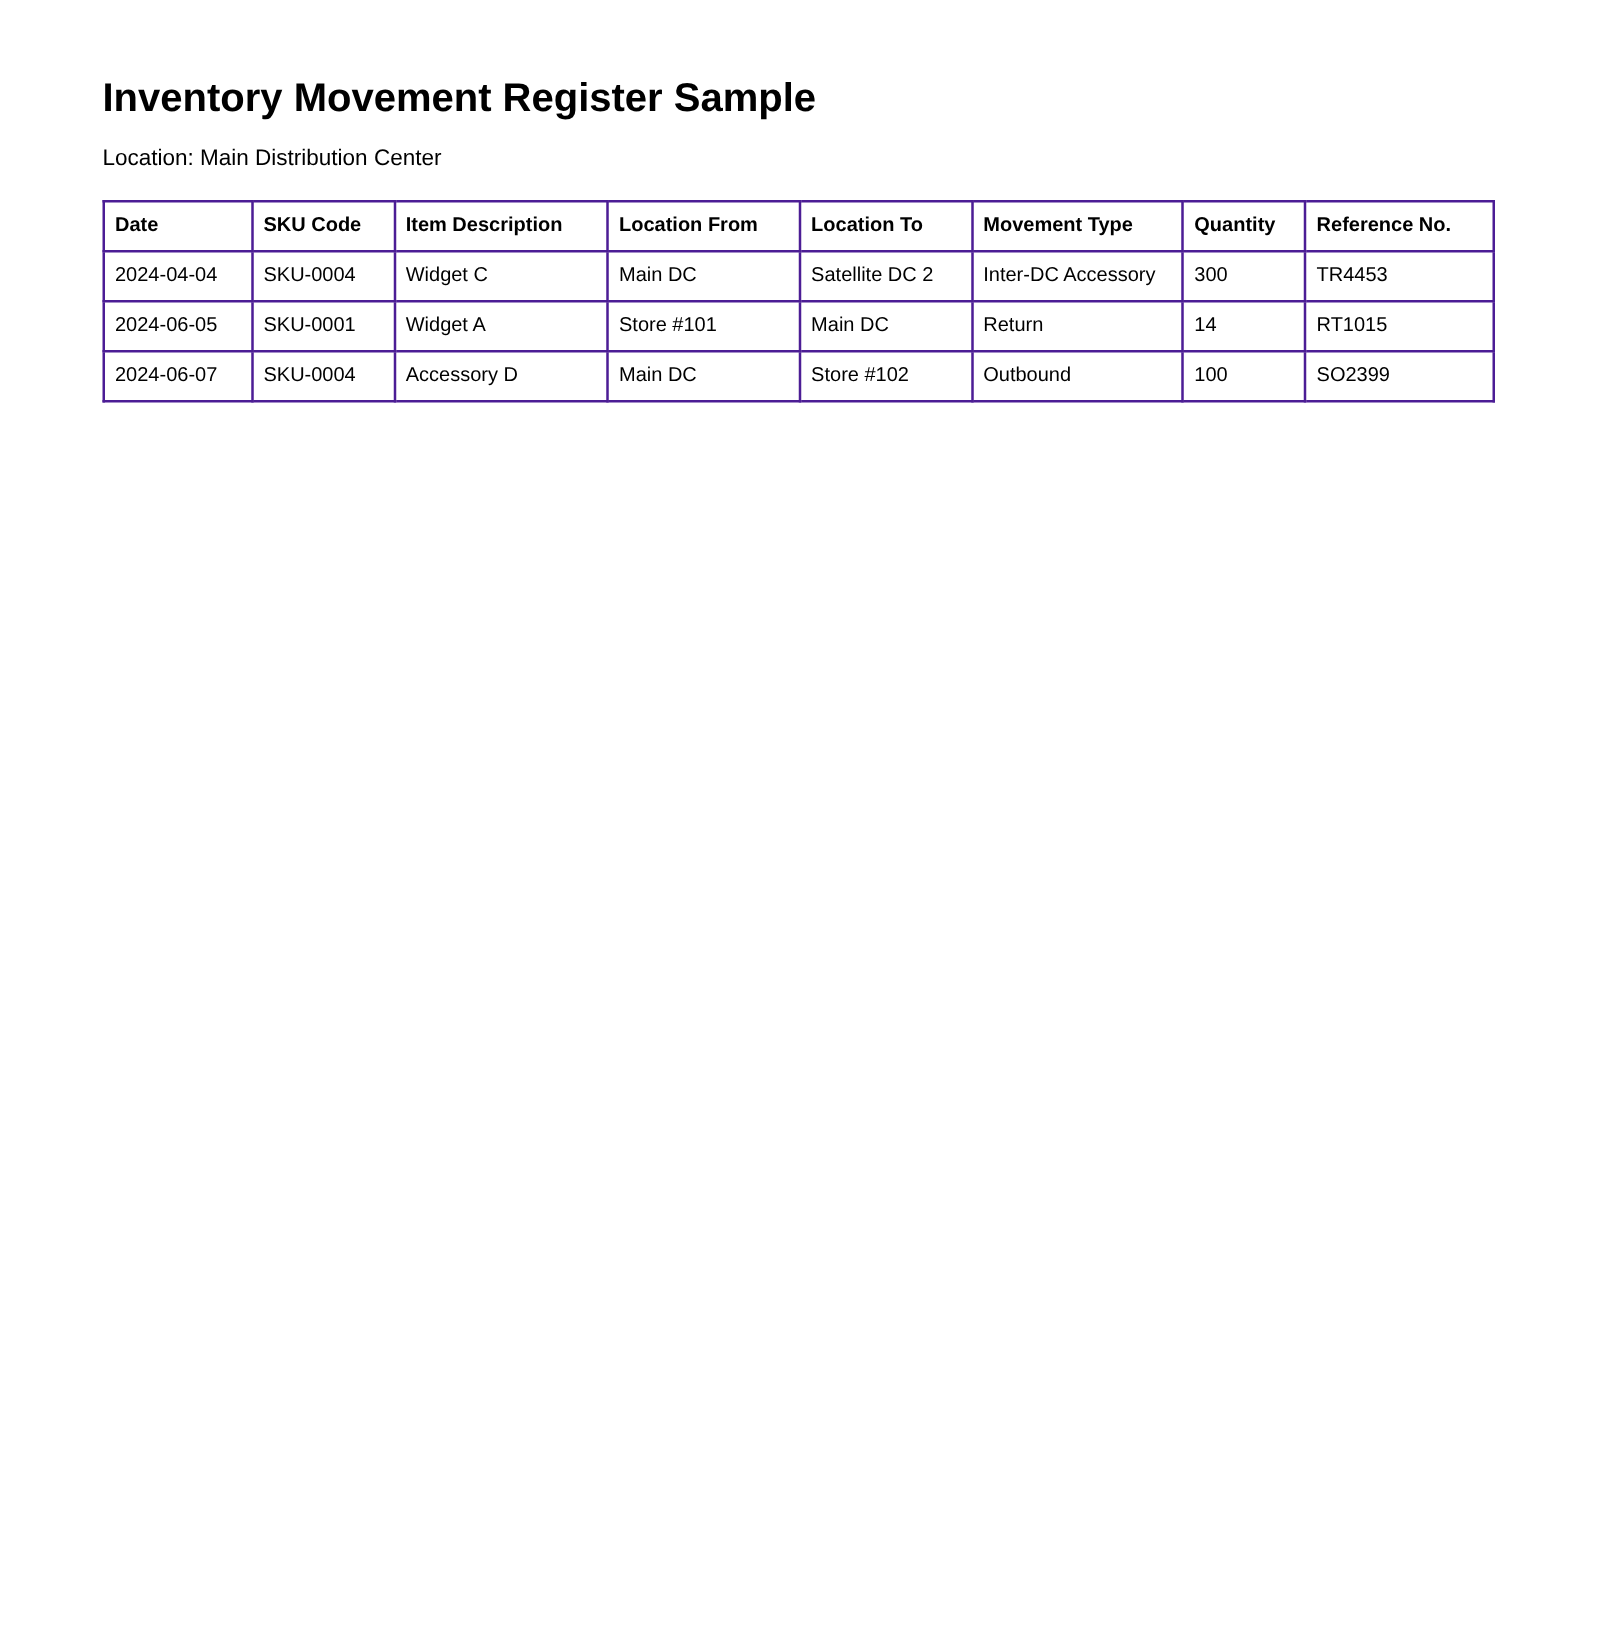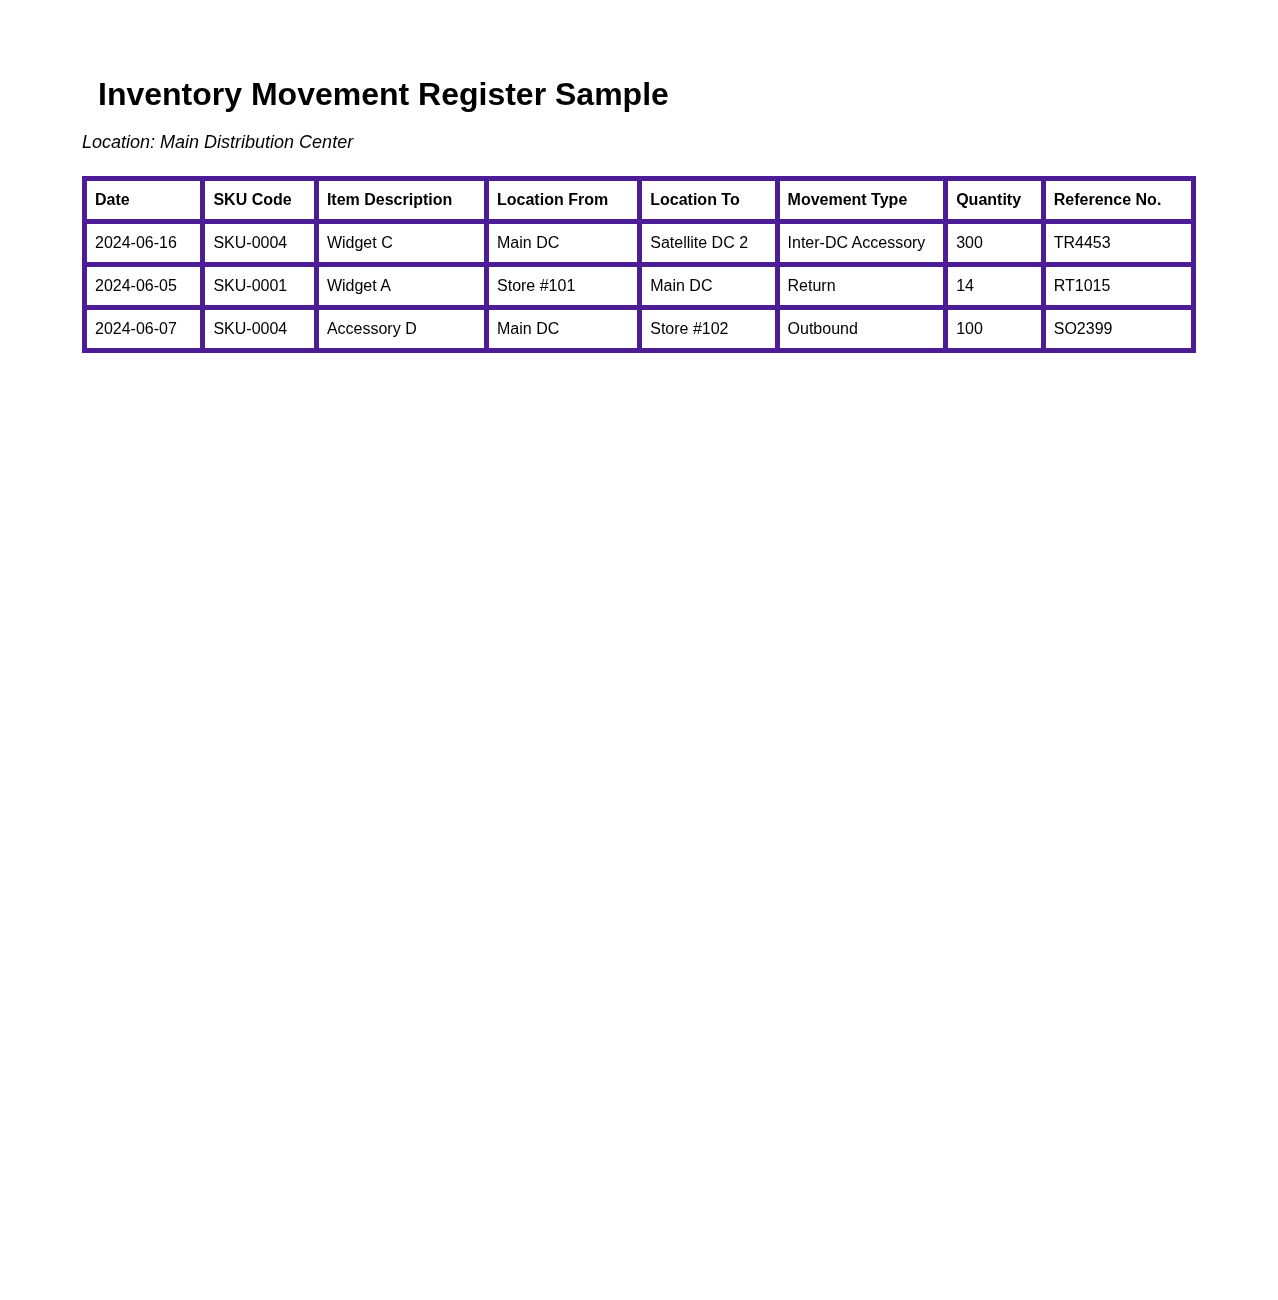--- a/index.html
+++ b/index.html
@@ -14,40 +14,40 @@
       color: #000000;
       position: relative;
     }
     .page {
       position: absolute;
       left: 82px;
       top: 58px;
       width: 1114px;
     }
     h1 {
-      margin: 16px;
+      margin: 0;
       font-size: 32px;
       font-weight: bold;
       line-height: 40px;
       letter-spacing: 0px;
     }
     .meta {
       margin-top: 18px;
       font-size: 18px;
       line-height: 21px;
     }
-    .meta div { white-space: nowrap; font-style: italic; }
+    .meta div { white-space: nowrap; }
     table {
       margin-top: 23px;
       border-collapse: collapse;
       width: 1114px;
       font-size: 16px;
     }
     th, td {
-      border: 5px solid #4c1d95;
+      border: 2px solid #4c1d95;
       text-align: left;
       padding: 0 8px;
       height: 38px;
       white-space: nowrap;
     }
     th { font-weight: bold; }
     col.c1 { width: 119px; }
     col.c2 { width: 114px; }
     col.c3 { width: 171px; }
     col.c4 { width: 154px; }
@@ -83,21 +83,21 @@
         <th>Item Description</th>
         <th>Location From</th>
         <th>Location To</th>
         <th>Movement Type</th>
         <th>Quantity</th>
         <th>Reference No.</th>
       </tr>
     </thead>
     <tbody>
       <tr>
-        <td>2024-06-16</td>
+        <td>2024-04-04</td>
         <td>SKU-0004</td>
         <td>Widget C</td>
         <td>Main DC</td>
         <td>Satellite DC 2</td>
         <td>Inter-DC Accessory</td>
         <td>300</td>
         <td>TR4453</td>
       </tr>
       <tr>
         <td>2024-06-05</td>

